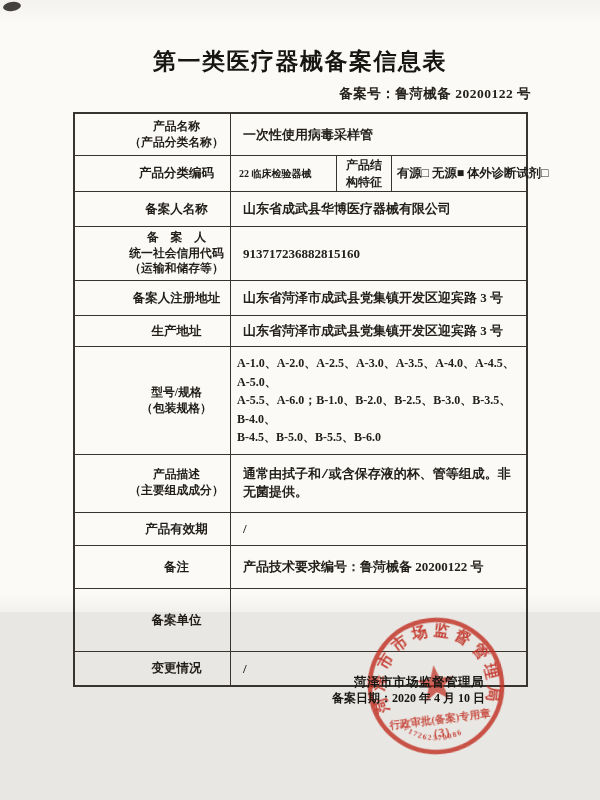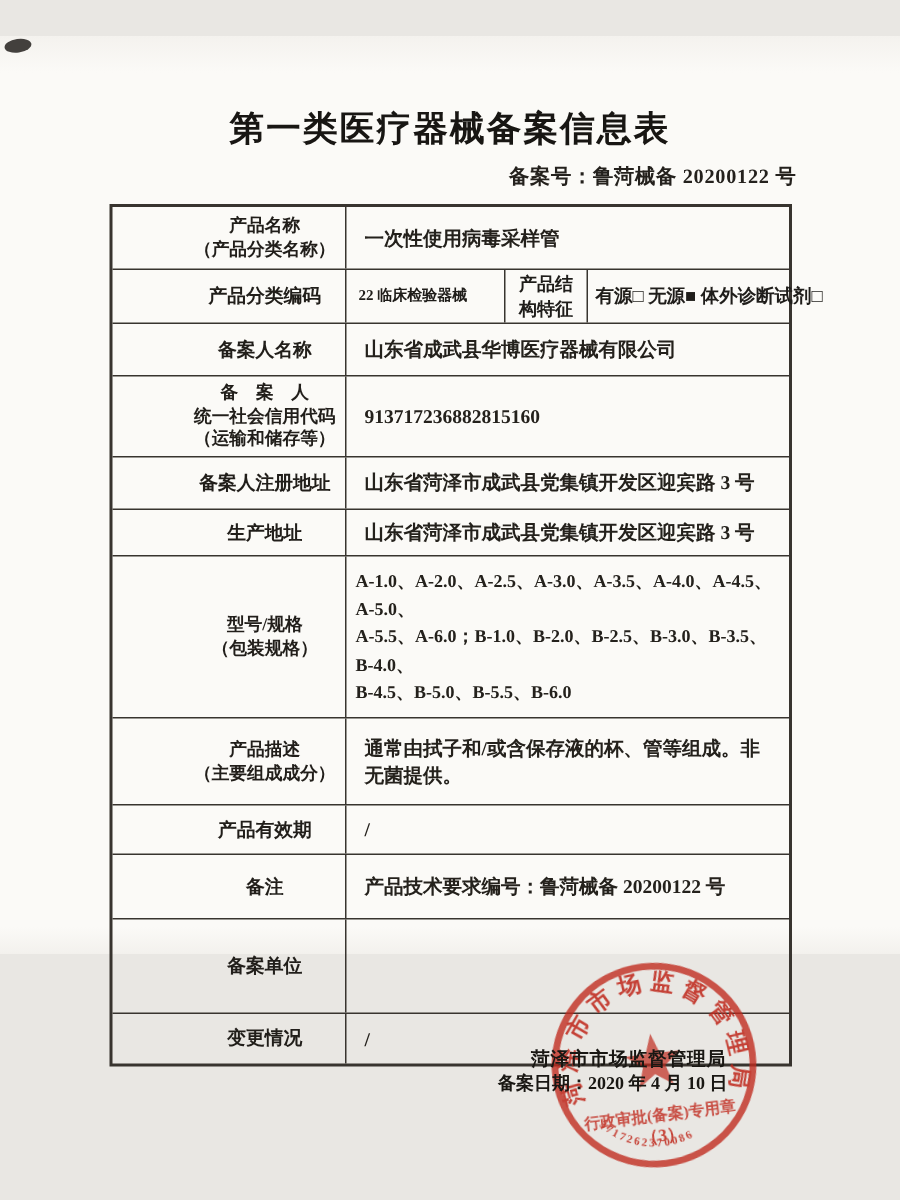--- a/index.html
+++ b/index.html
@@ -6,21 +6,20 @@
   body{
     width:600px;height:800px;
     background:#e9e7e3;
     font-family:"Liberation Serif","DejaVu Serif",serif;
     color:#1f1d1a;
     overflow:hidden;
   }
   .paper{
     position:relative;width:600px;height:612px;
     background:linear-gradient(180deg,#f4f2ee 0%,#fbfaf7 4%,#fbfaf7 97%,#f3f1ed 100%);
-    margin-top:24px;
   }
   .scan-artifact{
     position:absolute;left:3px;top:2px;width:18px;height:9px;
     background:#23201d;border-radius:50%;transform:rotate(-8deg);opacity:.85;
   }
   .doc-title{
     position:absolute;top:46px;left:0;width:600px;
     text-align:center;font-size:23px;font-weight:700;letter-spacing:1.5px;
     font-family:"Liberation Sans","DejaVu Sans",sans-serif;
     color:#181613;margin:0;
@@ -30,21 +29,21 @@
     font-size:13.5px;font-weight:700;letter-spacing:.5px;color:#24211d;
   }
   .reg-table{
     position:absolute;left:73px;top:112px;width:455px;
     border:2px solid #38342f;box-sizing:border-box;
     background:transparent;
   }
   .row{display:flex;box-sizing:border-box;border-bottom:1.5px solid #38342f;padding-left:48px;}
   .row:last-child{border-bottom:none;}
   .r1{height:42px;}.r2{height:36px;}.r3{height:35px;}.r4{height:54px;}
-  .r5{height:35px;}.r6{height:31px;}.r7{height:108px;}.r8{height:58px;}
+  .r5{height:35px;}.r6{height:31px;}.r7{height:108px;}.r8{height:58px;font-family:Liberation Mono, monospace;}
   .r9{height:46px;}.r10{height:33px;}.r11{height:43px;}.r12{height:63px;}
   .r13{height:33px;}
   .cell{
     box-sizing:border-box;display:flex;align-items:center;
     white-space:pre-wrap;line-height:1.35;
   }
   .c-label{
     width:108px;flex:0 0 108px;border-right:1.5px solid #38342f;
     justify-content:center;text-align:center;
     font-size:12.5px;font-weight:700;padding:0 2px;color:#211e1a;

